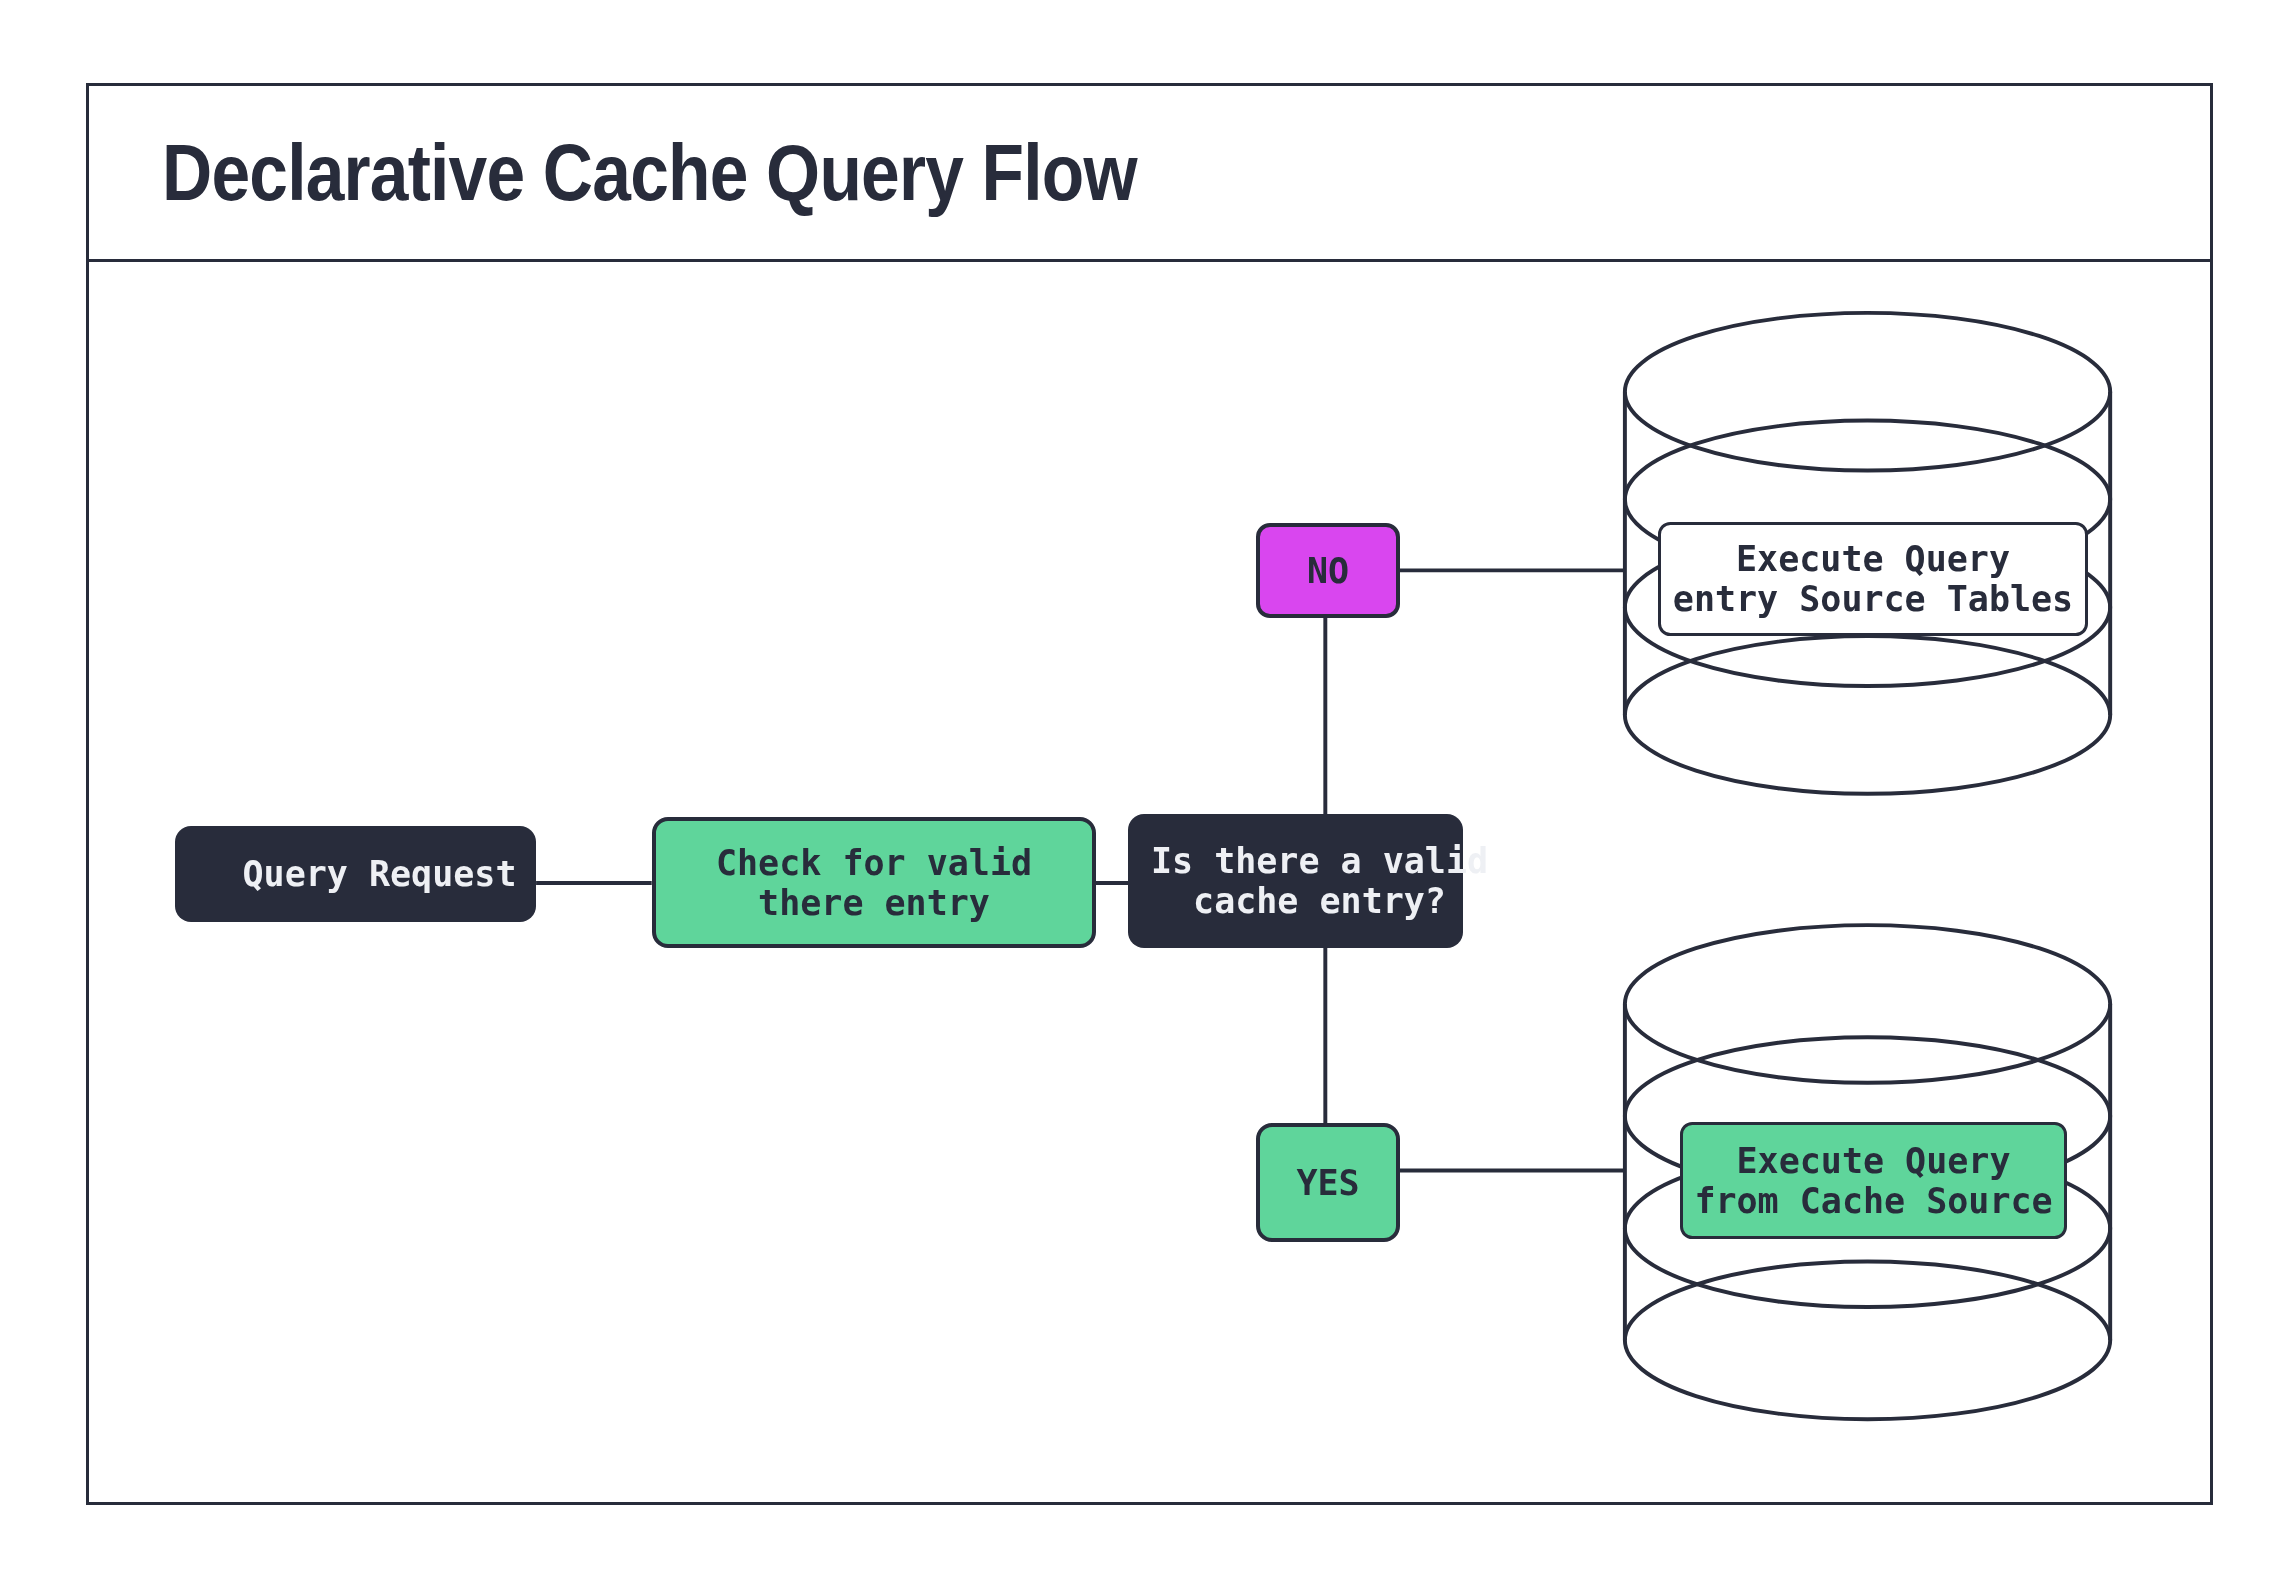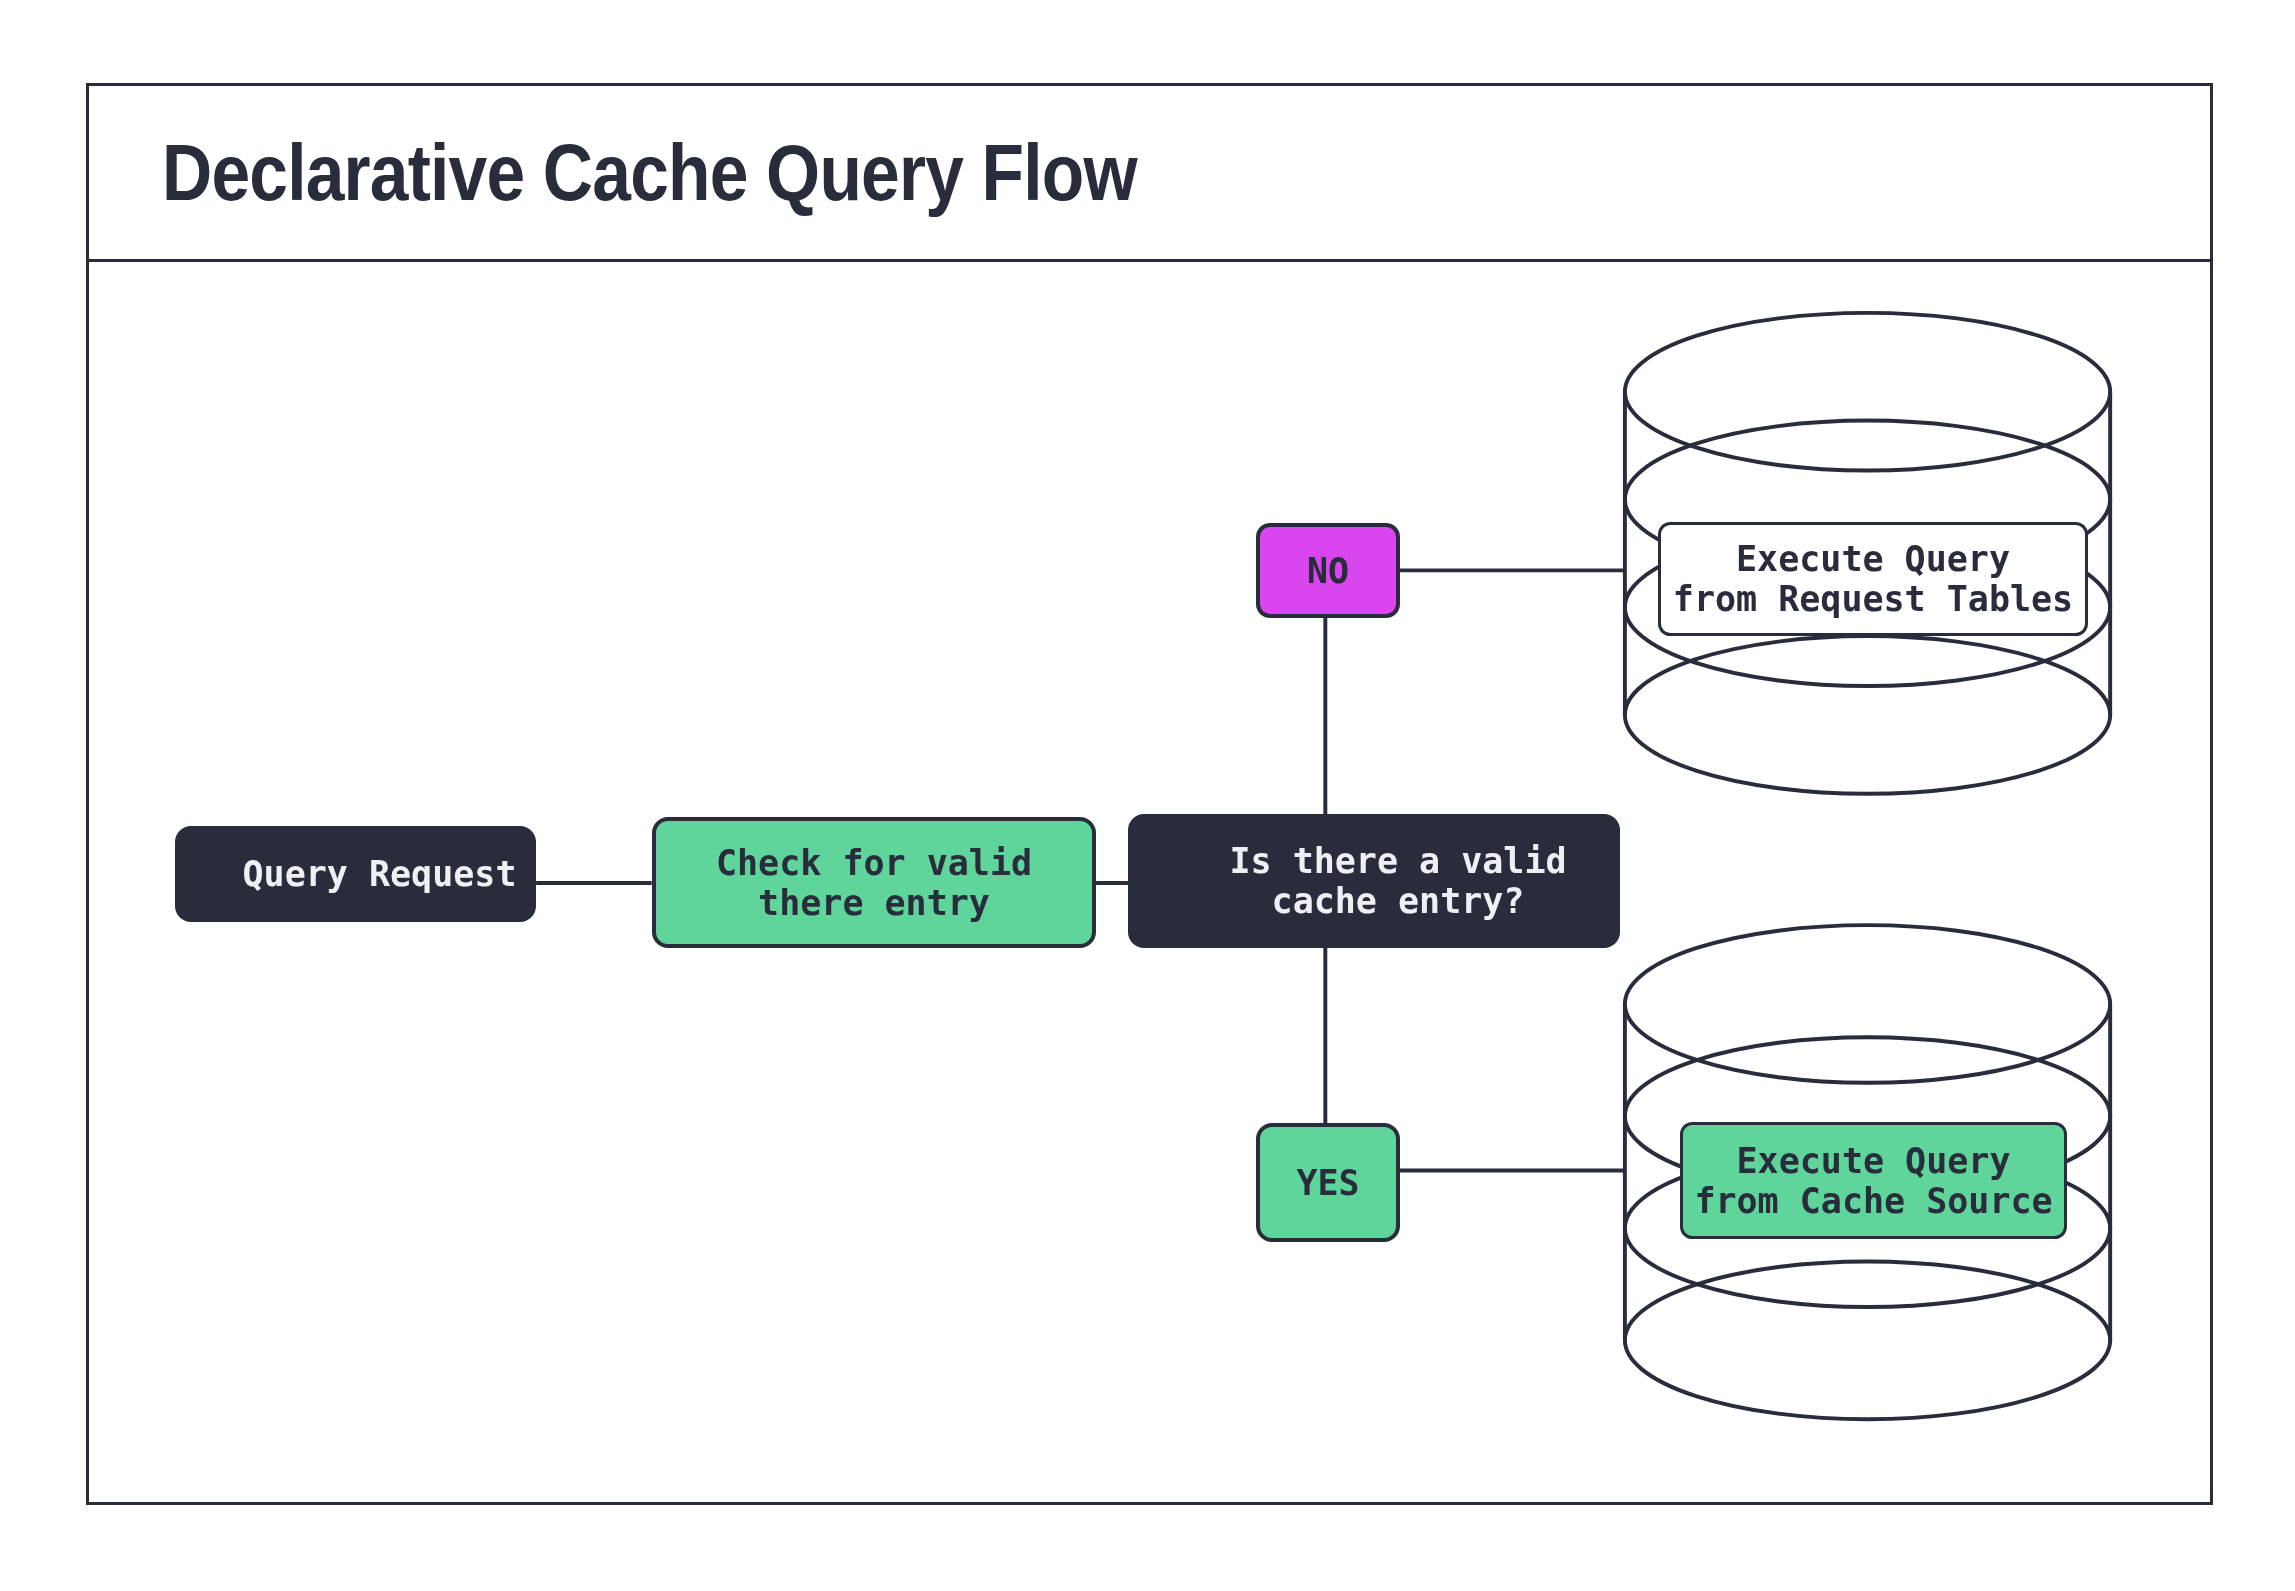--- a/index.html
+++ b/index.html
@@ -56,21 +56,21 @@
     white-space: nowrap;
   }
   .node-dark   { background: #282c3b; color: #eef0f4; border-radius: 16px; padding-left: 48px; }
   .node-green  { background: #5fd59b; color: #282c3b; border: 4.4px solid #282c3b; border-radius: 16px; }
   .node-white  { background: #d946ef; color: #282c3b; border: 4.4px solid #282c3b; border-radius: 14px; }
   .node-cyl-white { background: #ffffff; color: #282c3b; border: 3.5px solid #282c3b; border-radius: 12.3px; }
   .node-cyl-green { background: #5fd59b; color: #282c3b; border: 3.5px solid #282c3b; border-radius: 12.3px; }
 
   .n-query    { left: 175px;  top: 826px;  width: 361px; height: 96px; }
   .n-check    { left: 652px;  top: 817px;  width: 444px; height: 131px; }
-  .n-decision { left: 1128px; top: 814px;  width: 492px; height: 134px; }
+  .n-decision { left: 1128px; top: 814px;  width: 335px; height: 134px; }
   .n-no       { left: 1256px; top: 523px;  width: 144px; height: 95px; }
   .n-yes      { left: 1256px; top: 1123px; width: 144px; height: 119px; }
   .n-source   { left: 1658px; top: 522px;  width: 430px; height: 114px; }
   .n-cache    { left: 1680px; top: 1122px; width: 387px; height: 117px; }
 </style>
 </head>
 <body>
 
 <div class="canvas">
 
@@ -124,21 +124,21 @@
   <div class="node node-white n-no">
     <span>NO</span>
   </div>
 
   <div class="node node-green n-yes">
     <span>YES</span>
   </div>
 
   <div class="node node-cyl-white n-source">
     <span>Execute Query</span>
-    <span>from Request Tables</span>
+    <span>entry Source Tables</span>
   </div>
 
   <div class="node node-cyl-green n-cache">
     <span>Execute Query</span>
     <span>from Cache Source</span>
   </div>
 
 </div>
 
 

